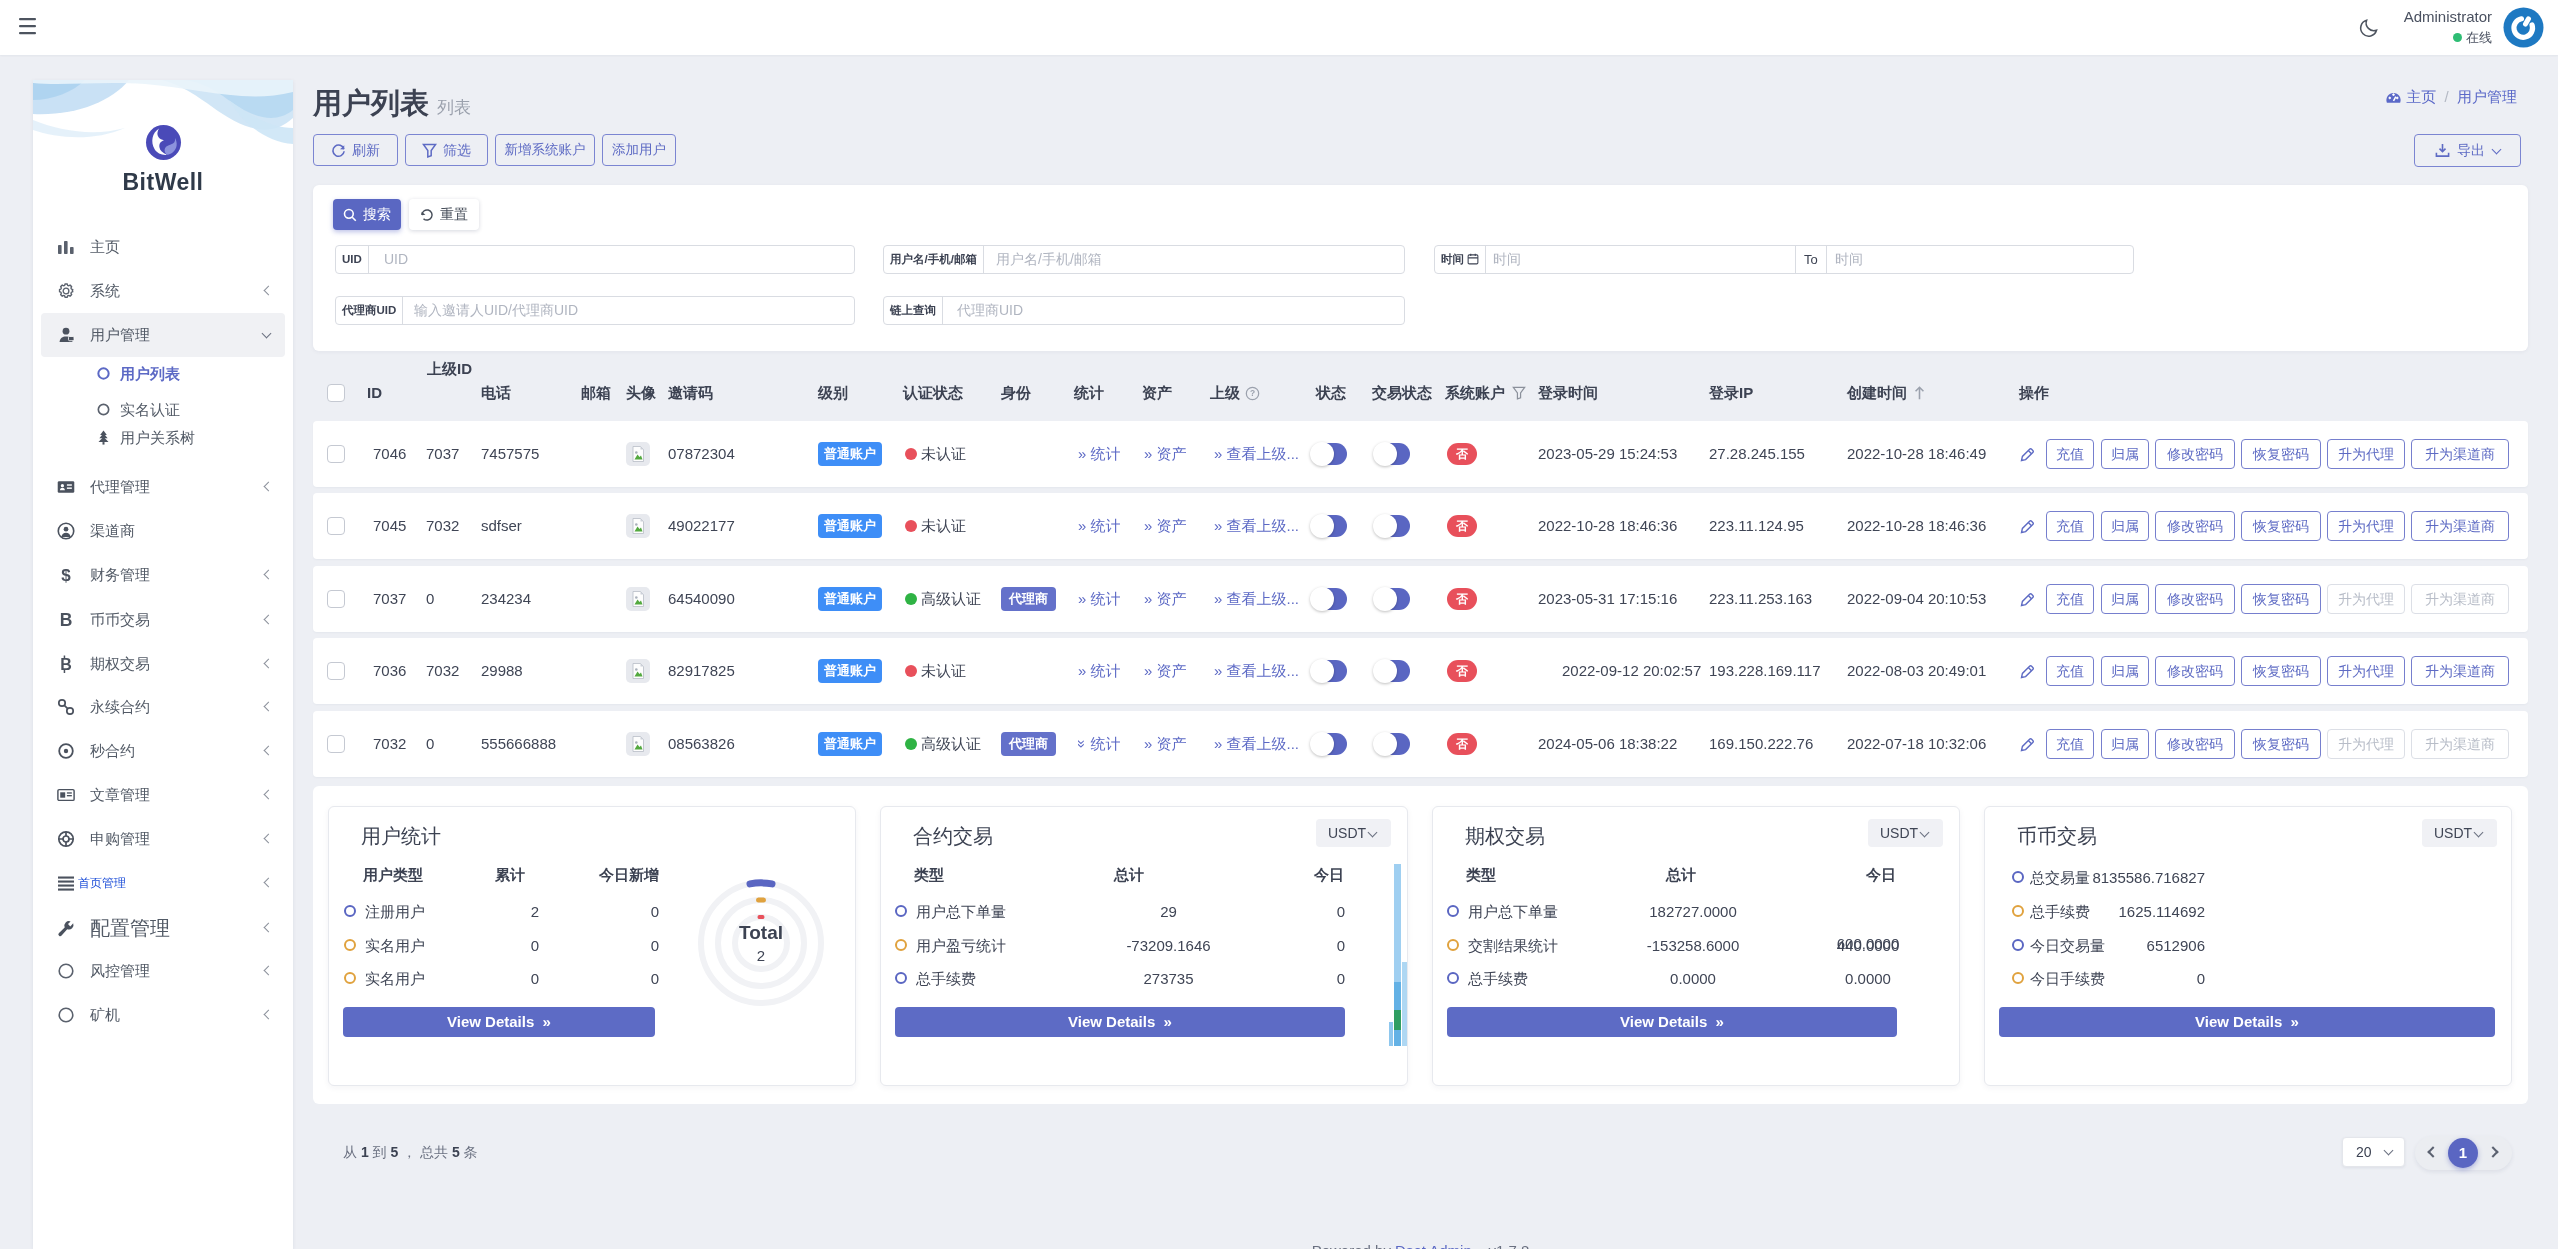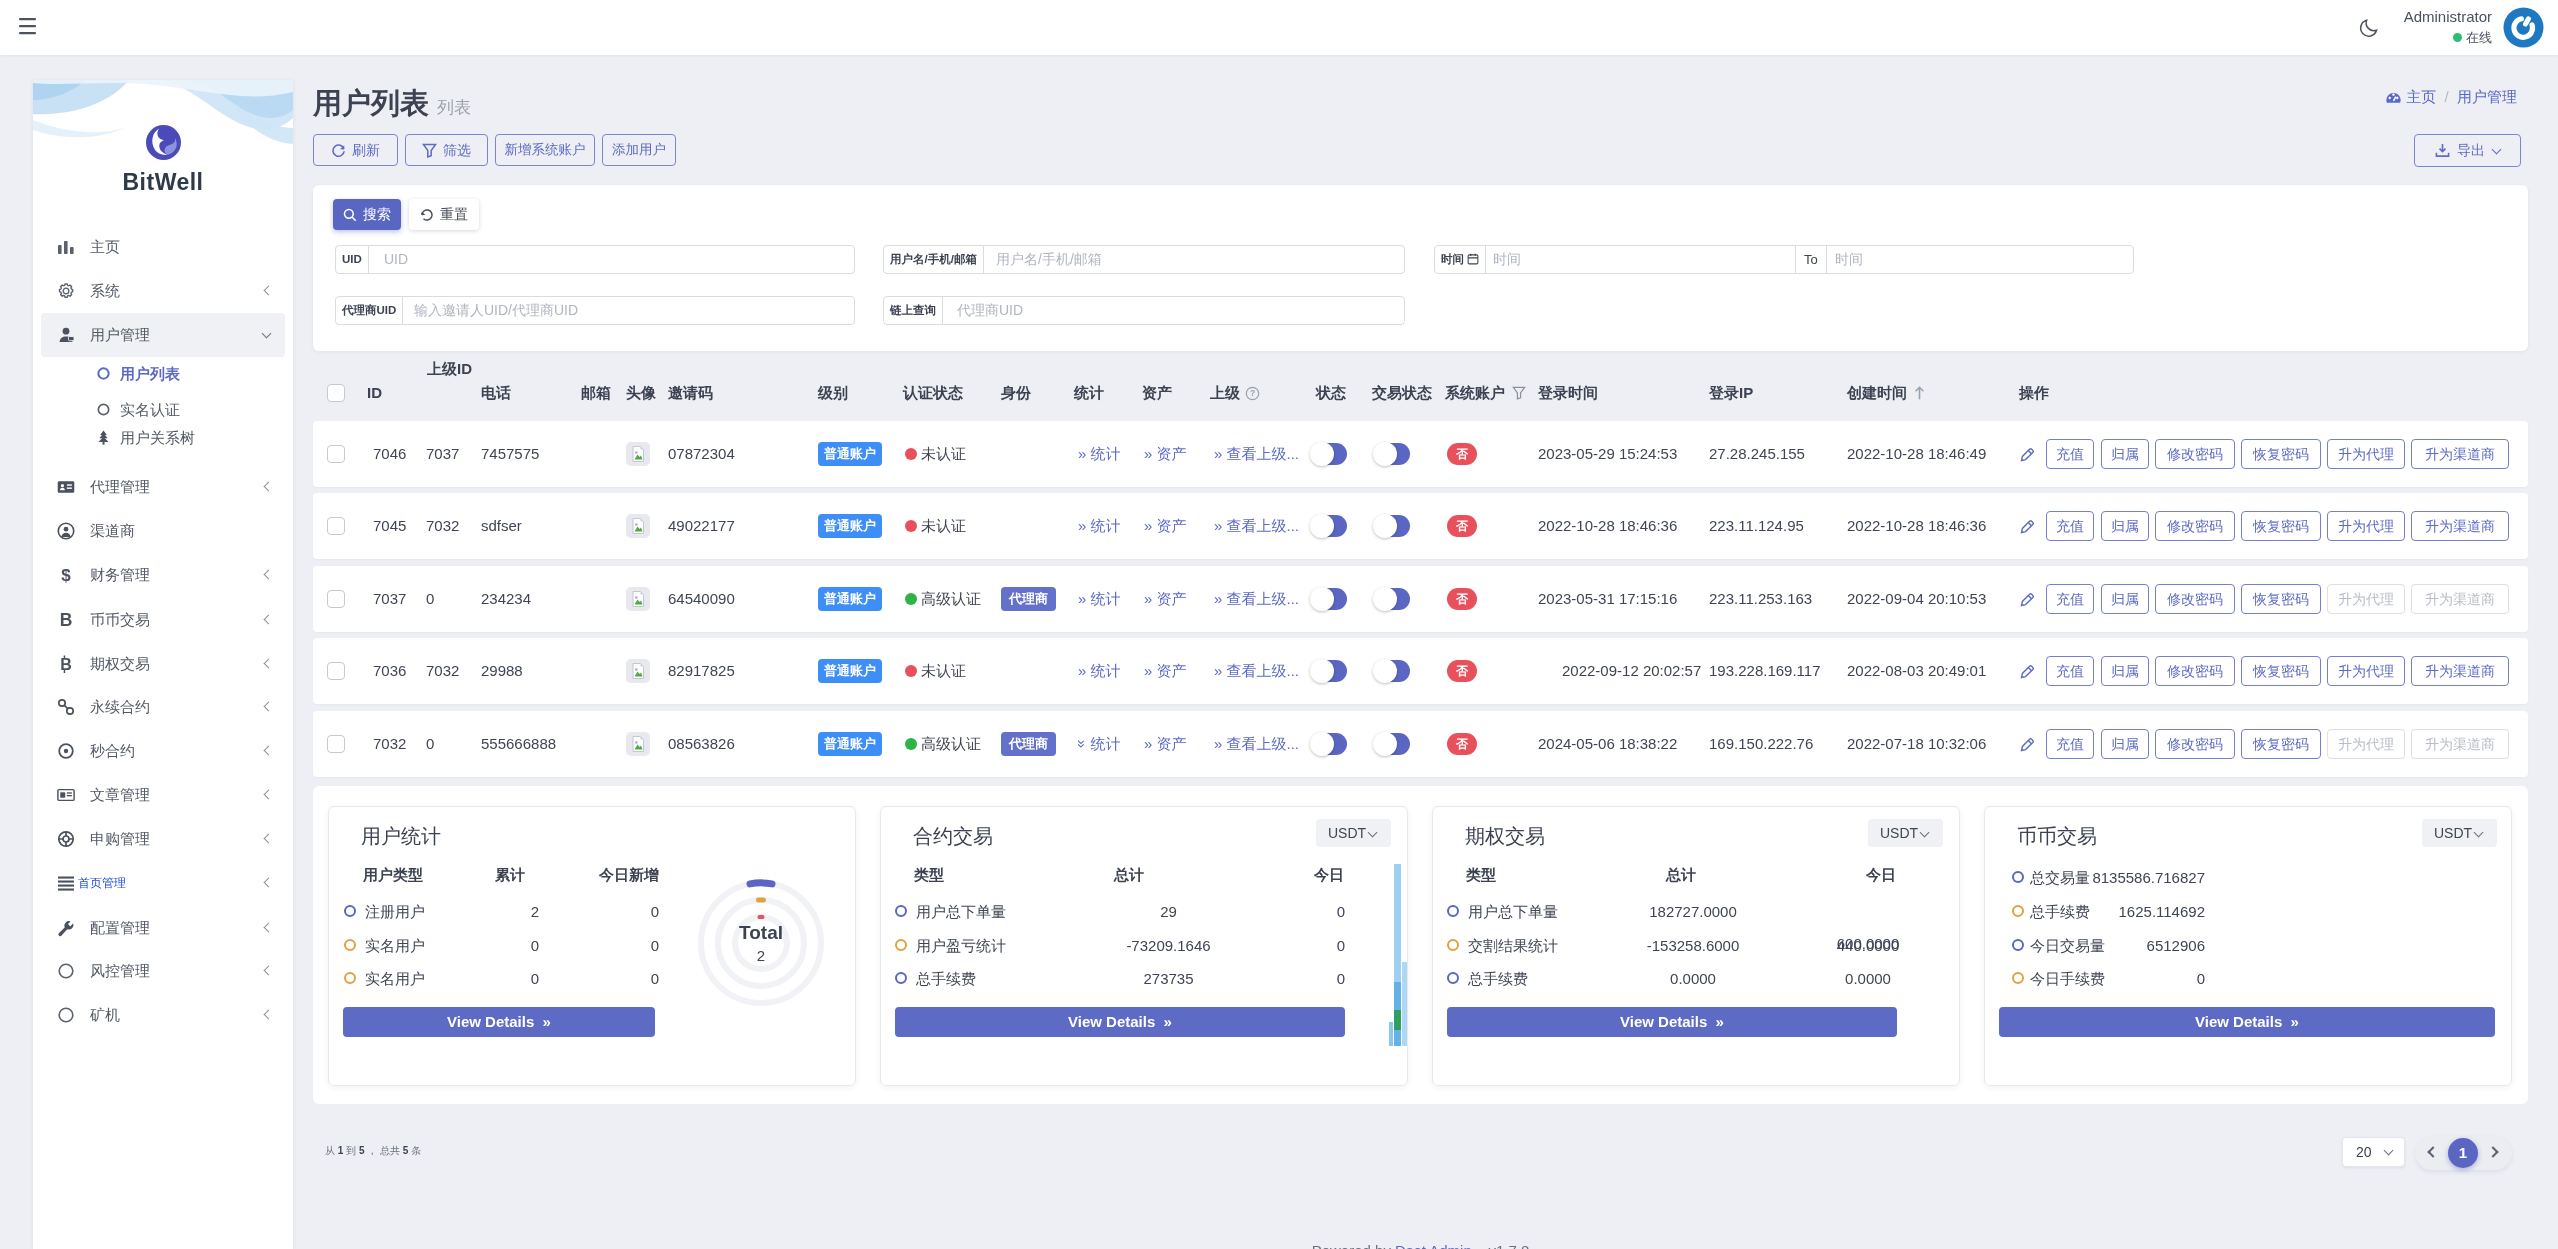--- a/index.html
+++ b/index.html
@@ -219,21 +219,21 @@
             <rect x="1" y="14.5" width="16" height="2.1"></rect>
           </g>
         </svg></span>
 <span style="position:absolute;left:37px;top:0;line-height:44px;color:#1d4ed8;font-size:12px;">首页管理</span>
 <span class="chev" style="left:224px;top:18px;"></span>
 </div>
 <div class="abs mi" style="top:826px;height:44px;margin:0 8px;width:244px;left:0;">
 <span style="position:absolute;left:16px;top:13px;width:18px;height:18px;"><svg width="18" height="18" viewBox="0 0 18 18">
           <path fill="#4b525e" d="M16.2 4.3a4.6 4.6 0 0 1-6 5.9L4.6 16.5a1.8 1.8 0 0 1-2.8-2.3l.2-.2 5.7-5.6a4.6 4.6 0 0 1 5.9-6l-2.6 2.7 2.3 2.3z"></path>
         </svg></span>
-<span style="position:absolute;left:49px;top:0;line-height:44px;color:#525a66;font-size:15px;">配置管理</span>
+<span style="position:absolute;left:49px;top:0;line-height:44px;color:#525a66;font-size:20px;">配置管理</span>
 <span class="chev" style="left:224px;top:18px;"></span>
 </div>
 <div class="abs mi" style="top:869px;height:44px;margin:0 8px;width:244px;left:0;">
 <span style="position:absolute;left:16px;top:13px;width:18px;height:18px;"><svg width="18" height="18" viewBox="0 0 18 18">
           <circle cx="9" cy="9" r="6.8" fill="none" stroke="#5a616d" stroke-width="1.6"></circle>
         </svg></span>
 <span style="position:absolute;left:49px;top:0;line-height:44px;color:#525a66;font-size:15px;">风控管理</span>
 <span class="chev" style="left:224px;top:18px;"></span>
 </div>
 <div class="abs mi" style="top:913px;height:44px;margin:0 8px;width:244px;left:0;">
@@ -671,21 +671,21 @@
 <div class="sc-tx" style="left:60px;top:96px;width:160px;text-align:right;">1625.114692</div>
 <div class="circ" style="left:27px;top:132px;"></div>
 <div class="sc-tx" style="left:45px;top:130px;">今日交易量</div>
 <div class="sc-tx" style="left:60px;top:130px;width:160px;text-align:right;">6512906</div>
 <div class="circ o" style="left:27px;top:165px;"></div>
 <div class="sc-tx" style="left:45px;top:163px;">今日手续费</div>
 <div class="sc-tx" style="left:60px;top:163px;width:160px;text-align:right;">0</div>
 <div class="vd" style="left:14px;top:200px;width:496px;">View Details&nbsp; »</div>
 </div>
 
-<div class="abs" style="left:325px;top:1144px;font-size:10px;color:#6a7080;">从 <b style="color:#3c4252">1</b> 到 <b style="color:#3c4252">5</b> ， 总共 <b style="color:#3c4252">5</b> 条</div>
+<div class="abs" style="left:343px;top:1144px;font-size:14px;color:#6a7080;">从 <b style="color:#3c4252">1</b> 到 <b style="color:#3c4252">5</b> ， 总共 <b style="color:#3c4252">5</b> 条</div>
 <div class="abs" style="left:2342px;top:1137px;width:63px;height:30px;background:#fff;border:1px solid #e4e6eb;border-radius:4px;box-shadow:0 1px 3px rgba(30,40,80,.08);">
   <span style="position:absolute;left:13px;top:0;line-height:28px;font-size:14px;color:#3c4252;">20</span>
   <span class="chevd" style="position:absolute;left:42px;top:9px;"></span>
 </div>
 <div class="abs" style="left:2415px;top:1136px;width:97px;height:34px;background:#ebedf1;border-radius:17px;box-shadow:0 2px 4px rgba(30,40,80,.08);"></div>
 <div class="abs" style="left:2429px;top:1148px;width:8px;height:8px;border-left:2px solid #5b6170;border-bottom:2px solid #5b6170;transform:rotate(45deg);"></div>
 <div class="abs" style="left:2448px;top:1138px;width:30px;height:30px;border-radius:50%;background:#5a66c2;color:#fff;font-size:15px;font-weight:bold;text-align:center;line-height:30px;box-shadow:0 2px 5px rgba(90,102,194,.45);">1</div>
 <div class="abs" style="left:2489px;top:1148px;width:8px;height:8px;border-right:2px solid #5b6170;border-top:2px solid #5b6170;transform:rotate(45deg);"></div>
 <div class="abs" style="left:313px;top:1242px;width:2215px;text-align:center;font-size:15px;color:#6a7080;">Powered by <span style="color:#5c69c5">Dset Admin</span> &nbsp;&nbsp;&nbsp;v1.7.8</div>
 

